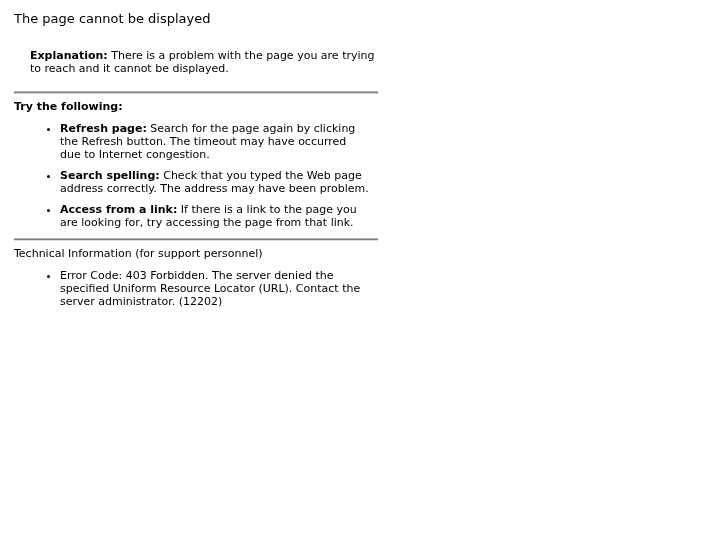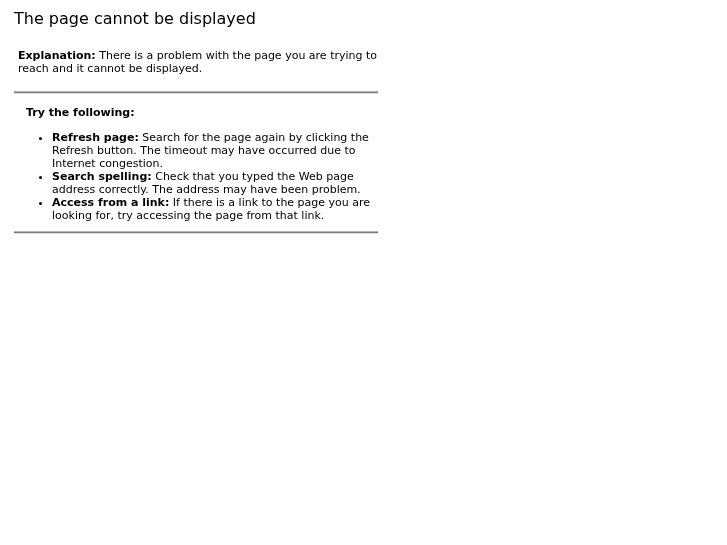--- a/index.html
+++ b/index.html
@@ -18,51 +18,51 @@
     position: absolute;
     left: 14px;
     top: 9px;
     width: 364px;
     font-family: "DejaVu Sans", "Liberation Sans", sans-serif;
     font-size: 11px;
     line-height: 13px;
     color: #000000;
   }
   .page-title {
-    font-size: 16px;
+    font-size: 13px;
     line-height: 19px;
     font-weight: 400;
     margin: 0 0 21px 0;
   }
   .explanation {
-    margin: 0 0 16px 4px;
+    margin: 0 0 16px 16px;
   }
   .divider {
     border: 0;
     height: 1px;
     background: #7d7d7d;
     border-top: 1px solid #b4b4b4;
     border-bottom: 1px solid #dcdcdc;
     margin: 0 0 6px 0;
   }
   .section-heading {
-    margin: 12px;
+    margin: 0;
   }
   .bold {
     font-weight: bold;
   }
   ul.suggestion-list,
   ul.technical-list {
     margin: 9px 0 9px 0;
     padding: 0 0 0 38px;
     list-style-type: disc;
   }
   ul.suggestion-list li,
   ul.technical-list li {
-    margin: 0;
+    margin: 8px;
     padding: 0;
   }
   .technical-heading {
     margin: 0;
     font-weight: normal;
   }
 </style>
 </head>
 <body>
 
@@ -78,16 +78,20 @@
     <p class="section-heading bold">Try the following:</p>
 
     <ul class="suggestion-list">
       <li><span class="bold">Refresh page:</span> <span>Search for the page again by clicking the Refresh button. The timeout may have occurred due to Internet congestion.</span></li>
       <li><span class="bold">Search spelling:</span> <span>Check that you typed the Web page address correctly. The address may have been problem.</span></li>
       <li><span class="bold">Access from a link:</span> <span>If there is a link to the page you are looking for, try accessing the page from that link.</span></li>
     </ul>
 
     <hr class="divider">
 
+    <p class="technical-heading">Technical Information (for support personnel)</p>
 
+    <ul class="technical-list">
+      <li>Error Code: 403 Forbidden. The server denied the specified Uniform Resource Locator (URL). Contact the server administrator. (12202)</li>
+    </ul>
 
   </div>
 </div>
 
 </body></html>

